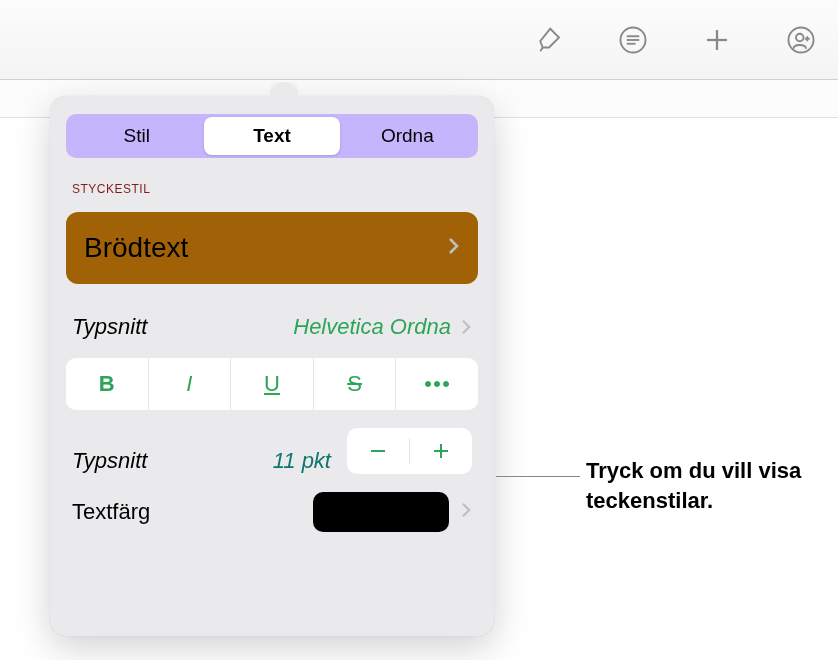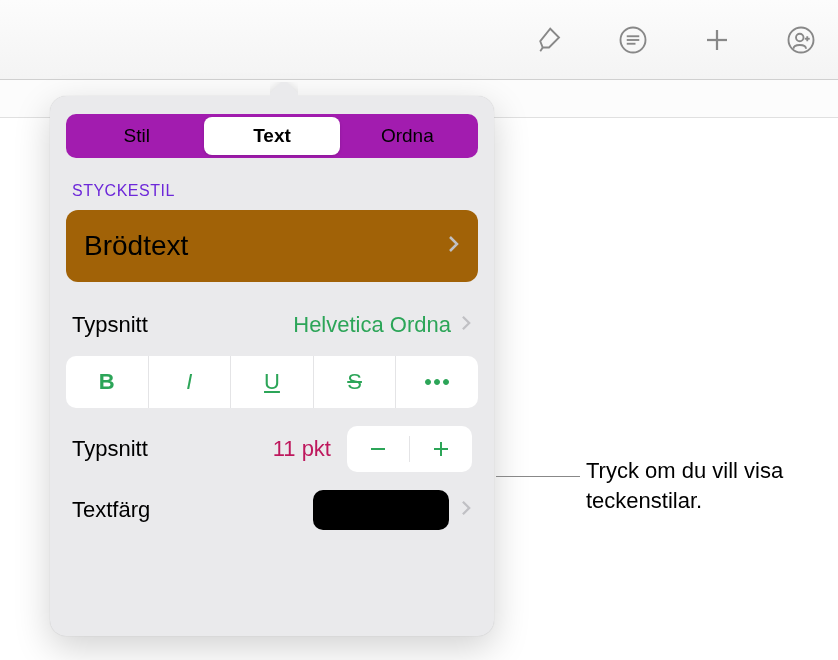--- a/index.html
+++ b/index.html
@@ -64,66 +64,67 @@
       width: 444px;
       background: #eaeaec;
       border-radius: 16px;
       box-shadow: 0 12px 36px rgba(0,0,0,0.18), 0 0 1px rgba(0,0,0,0.2);
       padding: 18px 16px 0 16px;
       overflow: hidden;
       height: 540px;
     }
     .seg-control {
       display: flex;
-      background: #a21caf;
+      background: #c4b5fd;
       border-radius: 10px;
       padding: 3px;
       margin-bottom: 24px;
     }
     .seg-item {
       flex: 1;
       text-align: center;
       padding: 8px 0;
       border-radius: 8px;
       font-size: 19px;
       color: #000;
     }
     .seg-item.active {
       background: #fff;
       font-weight: 600;
       box-shadow: 0 1px 3px rgba(0,0,0,0.15);
     }
     .section-label {
-      font-size: 16px;
-      color: #6d28d9;
+      font-size: 12px;
+      color: #7f1d1d;
       letter-spacing: 0.5px;
       padding: 0 6px;
-      margin-bottom: 10px;
+      margin-bottom: 16px;
     }
     .style-row {
       background: #a16207;
       border-radius: 12px;
       padding: 20px 18px;
       display: flex;
       align-items: center;
       justify-content: space-between;
       margin-bottom: 30px;
     }
     .style-name {
       font-size: 28px;
       color: #000;
     }
     .chevron {
       color: #c0c0c4;
     }
     .row {
       display: flex;
-      align-items: center;
+      align-items: flex-end;
       padding: 0 6px;
       margin-bottom: 18px;
+      font-style: italic;
     }
     .row-label {
       font-size: 22px;
       color: #000;
       flex: 1;
     }
     .font-value {
       font-size: 22px;
       color: #2ca558;
       margin-right: 10px;
@@ -151,21 +152,21 @@
     .fmt-btn:last-child {
       border-top-right-radius: 10px;
       border-bottom-right-radius: 10px;
       border-right: none;
     }
     .fmt-btn svg {
       stroke: #2ca558;
     }
     .size-value {
       font-size: 22px;
-      color: #be185d;
+      color: #0f766e;
       margin-right: 16px;
     }
     .stepper {
       display: flex;
       background: #fff;
       border-radius: 10px;
       overflow: hidden;
     }
     .stepper-btn {
       width: 62px;
@@ -193,20 +194,21 @@
       margin-right: 12px;
     }
     .callout {
       position: absolute;
       left: 586px;
       top: 456px;
       font-size: 22px;
       color: #000;
       line-height: 1.35;
       width: 230px;
+      font-weight: bold;
     }
     .callout-line {
       position: absolute;
       left: 496px;
       top: 476px;
       width: 84px;
       height: 1px;
       background: #888;
     }
     .secondary-toolbar {

